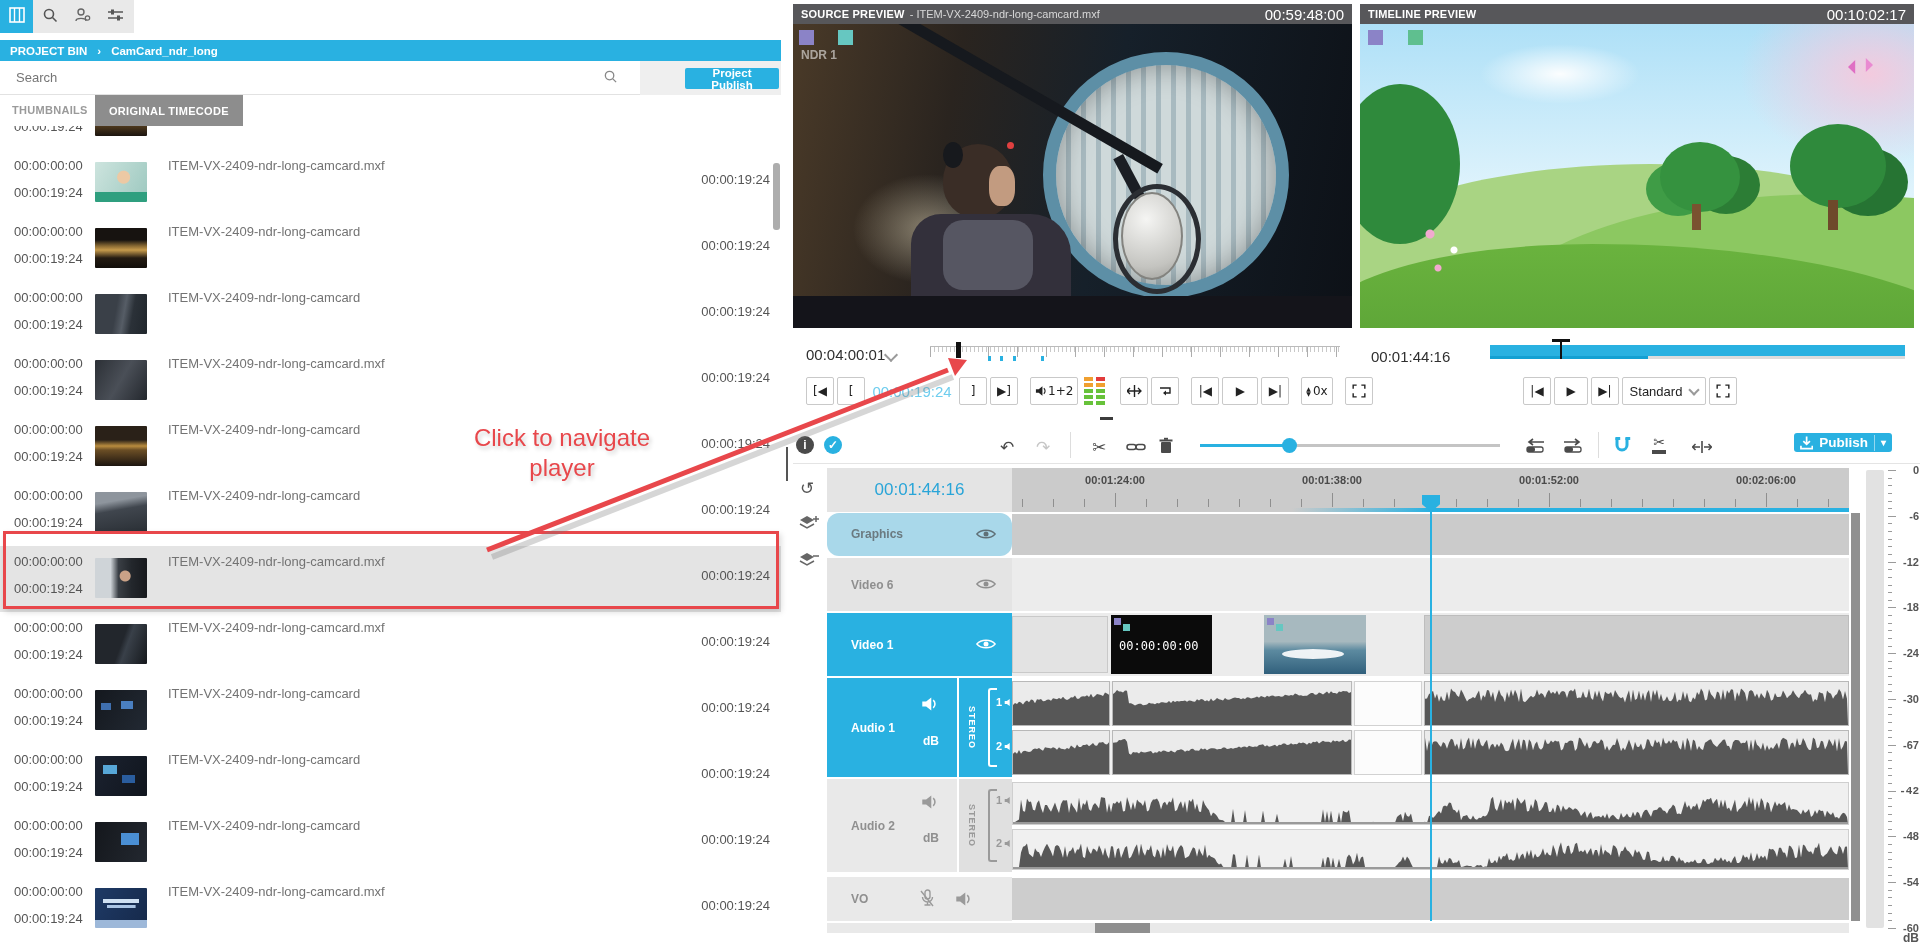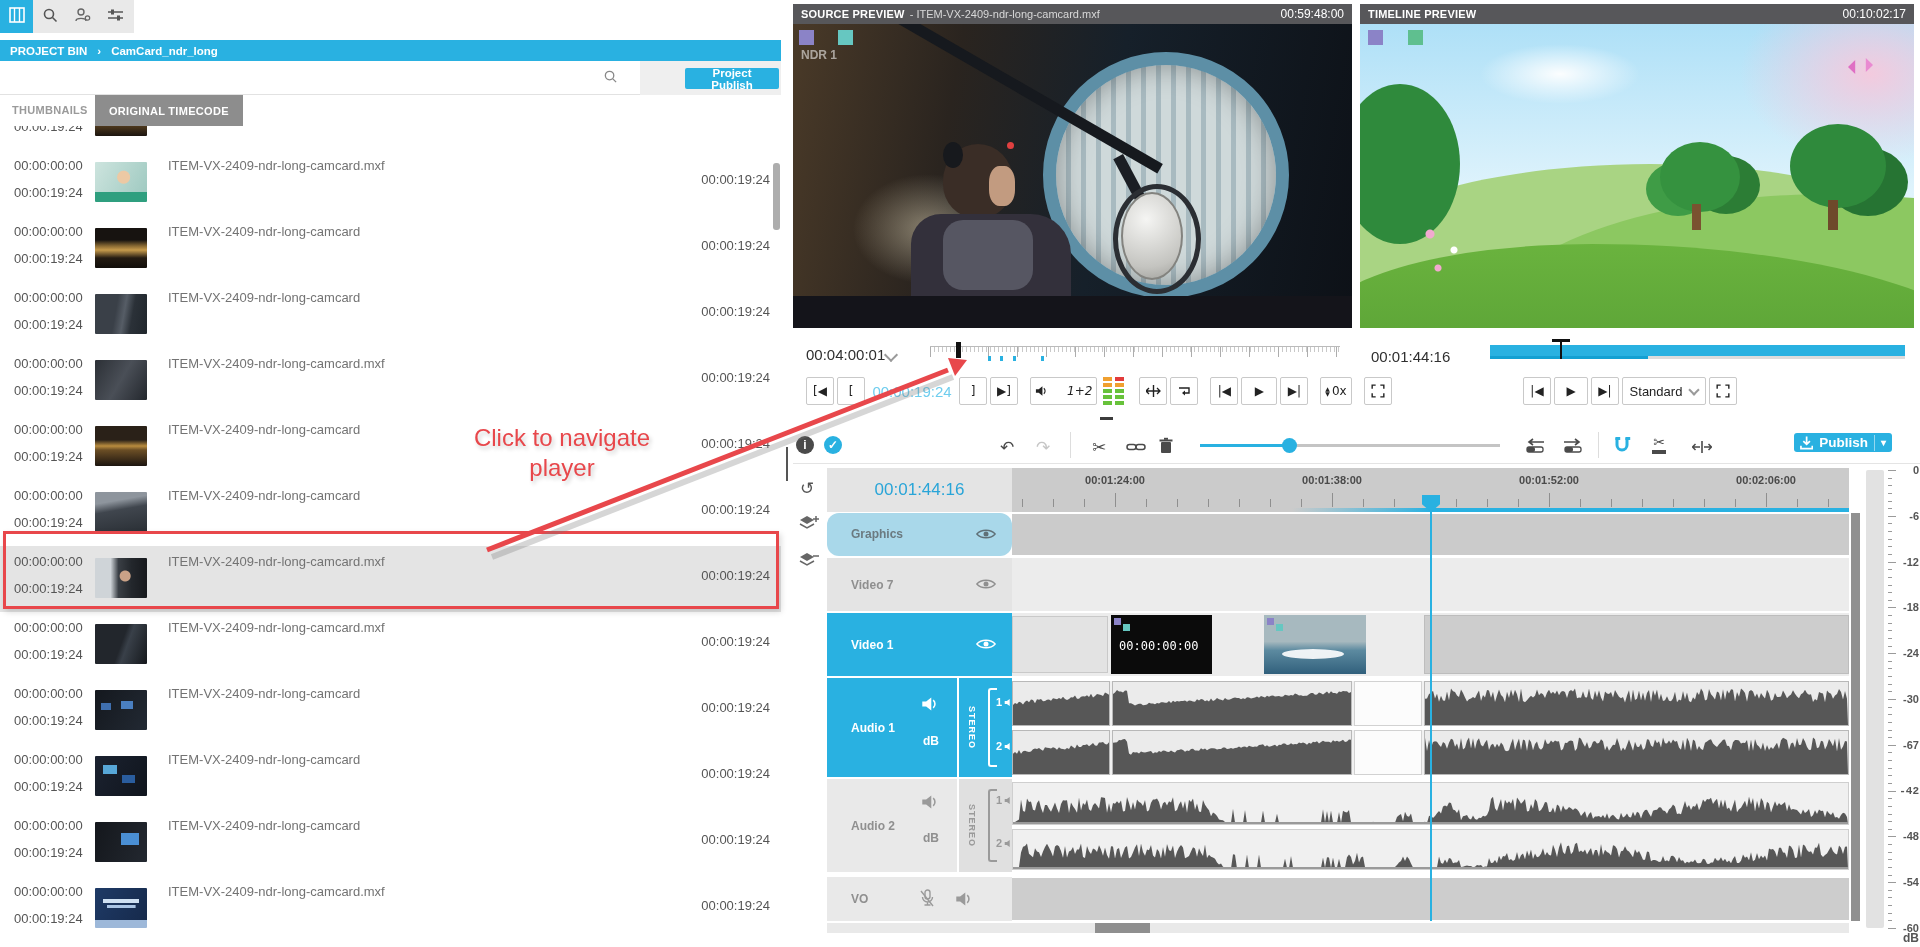--- a/index.html
+++ b/index.html
@@ -58,21 +58,21 @@
   .t11{background:linear-gradient(#4a8fd4,#4a8fd4) 75% 40%/18px 12px no-repeat,
        linear-gradient(110deg,#14171c,#232830);}
   .t12{background:linear-gradient(#cfe0f2,#cfe0f2) 50% 30%/70% 4px no-repeat,
        linear-gradient(#aac4e4,#aac4e4) 50% 46%/55% 3px no-repeat,
        linear-gradient(#9db8d9,#9db8d9) 0 100%/100% 8px no-repeat,
        linear-gradient(120deg,#1e3a66,#16294a);}
   
   .pv-header{height:20px;background:#57575a;color:#fff;display:flex;align-items:center;font-size:11px;}
   .pv-header .ttl{font-weight:bold;margin-left:8px;letter-spacing:.2px;}
   .pv-header .sub{color:#d8d8d8;margin-left:5px;}
-  .pv-header .tc{margin-left:auto;margin-right:8px;font-size:12px;}
+  .pv-header .tc{margin-left:auto;margin-right:8px;font-size:15px;}
   .videobox{overflow:hidden;background:#111;}
   .tcbig{font-size:15px;color:#2f2f2f;}
   .chev{width:8px;height:8px;border-right:2px solid #9a9a9a;border-bottom:2px solid #9a9a9a;transform:rotate(45deg);}
   .scrub{height:14px;background:
      repeating-linear-gradient(90deg,#adadad 0 1px,rgba(0,0,0,0) 1px 29px) 0 0/100% 10px no-repeat,
      repeating-linear-gradient(90deg,#c9c9c9 0 1px,rgba(0,0,0,0) 1px 4px) 0 0/100% 5px no-repeat;
      border-top:1px solid #bbb;}
   .tbtn{min-width:28px;height:28px;background:#fff;border:1px solid #c9c9c9;border-radius:2px;
         display:flex;align-items:center;justify-content:center;font-size:12px;color:#222;padding:0 4px;
         font-family:"DejaVu Sans","Liberation Sans",sans-serif;}
@@ -174,20 +174,21 @@
     </div>
 
   <div class="abs breadcrumb">
     <span>PROJECT BIN</span>
     <span class="bc-sep">›</span>
     <span>CamCard_ndr_long</span>
   </div>
 
   <div class="abs searchrow">
     <div class="searchbox">
+      <input placeholder="Search" style="">
       <span class="mag">
         <svg width="15" height="15" viewBox="0 0 16 16">
             <circle cx="7" cy="7" r="4.5" fill="none" stroke="#888" stroke-width="1.4"></circle>
             <line x1="10.5" y1="10.5" x2="14" y2="14" stroke="#888" stroke-width="1.4"></line>
           </svg>
       </span>
     </div>
     <button class="psbtn">Project Publish</button>
   </div>
 
@@ -321,21 +322,21 @@
   <div class="abs" style="left:1013px;top:356px;width:3px;height:5px;background:#29b1e1;"></div>
   <div class="abs" style="left:1041px;top:356px;width:3px;height:5px;background:#29b1e1;"></div>
 
   <div class="abs transport" style="left:806px;top:377px;">
     <button class="tbtn">[◀</button>
     <button class="tbtn">[</button>
     <div class="io-tc">00:00:19:24</div>
     <button class="tbtn">]</button>
     <button class="tbtn">▶]</button>
     <div class="gap8"></div>
-    <button class="tbtn" style="gap:19px;font-style:italic;">
+    <button class="tbtn" style="gap:0;">
       <svg width="13" height="12" viewBox="0 0 14 12">
           <path d="M1 4 H4 L8 1 V11 L4 8 H1 Z" fill="#222"></path>
           <path d="M9.5 3 A4 4 0 0 1 9.5 9" fill="none" stroke="#222" stroke-width="1.2"></path>
         </svg>
       <span>1+2</span>
     </button>
     <div class="meterbtn">
       <div class="col">
           <div class="b" style="background:#f0a030;"></div>
           <div class="b" style="background:#f0a030;"></div>
@@ -556,21 +557,21 @@
   <div class="abs trkhdr" style="top:513px;height:43px;background:#a9d8ea;border-radius:12px;">
     <span class="hdrlabel abs" style="left:24px;top:14px;color:#6b7a80;">Graphics</span>
     <span class="eye"><svg width="20" height="12" viewBox="0 0 24 14">
           <path d="M1 7 C6 1 18 1 23 7 C18 13 6 13 1 7 Z" fill="none" stroke="#5f7077" stroke-width="1.6"></path>
           <circle cx="12" cy="7" r="3" fill="#5f7077"></circle>
         </svg></span>
   </div>
   <div class="abs" style="left:1012px;top:514px;width:837px;height:41px;background:#cbcbcb;"></div>
 
   <div class="abs trkhdr" style="top:558px;height:53px;background:#e4e4e4;">
-    <span class="hdrlabel abs" style="left:24px;top:20px;color:#8f8f8f;">Video 7</span>
+    <span class="hdrlabel abs" style="left:24px;top:20px;color:#8f8f8f;">Video 6</span>
     <span class="eye"><svg width="20" height="12" viewBox="0 0 24 14">
           <path d="M1 7 C6 1 18 1 23 7 C18 13 6 13 1 7 Z" fill="none" stroke="#8f8f8f" stroke-width="1.6"></path>
           <circle cx="12" cy="7" r="3" fill="#8f8f8f"></circle>
         </svg></span>
   </div>
   <div class="abs" style="left:1012px;top:558px;width:837px;height:53px;background:#ececec;"></div>
 
   <div class="abs trkhdr" style="top:613px;height:63px;background:#29b1e1;">
     <span class="hdrlabel abs" style="left:24px;top:25px;color:#fff;">Video 1</span>
     <span class="eye"><svg width="20" height="12" viewBox="0 0 24 14">

